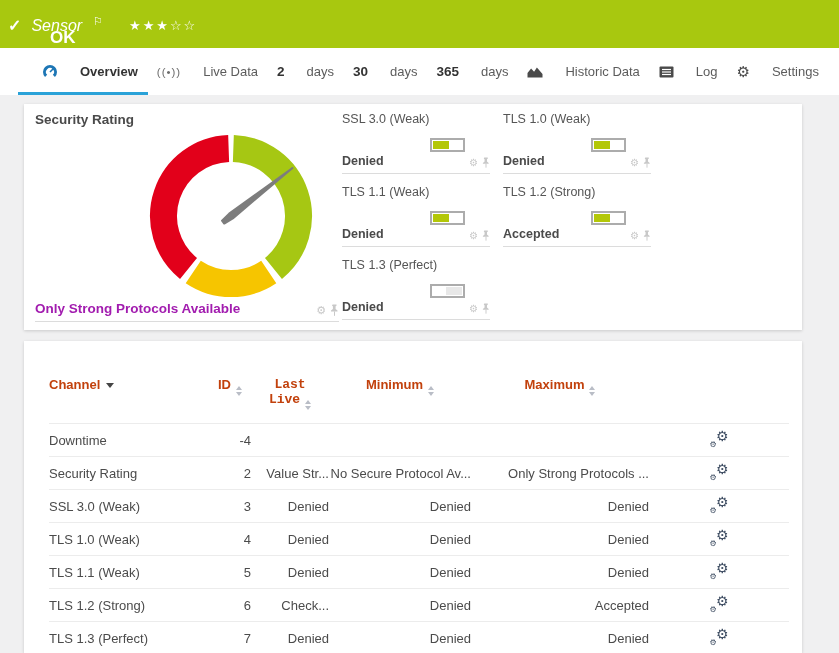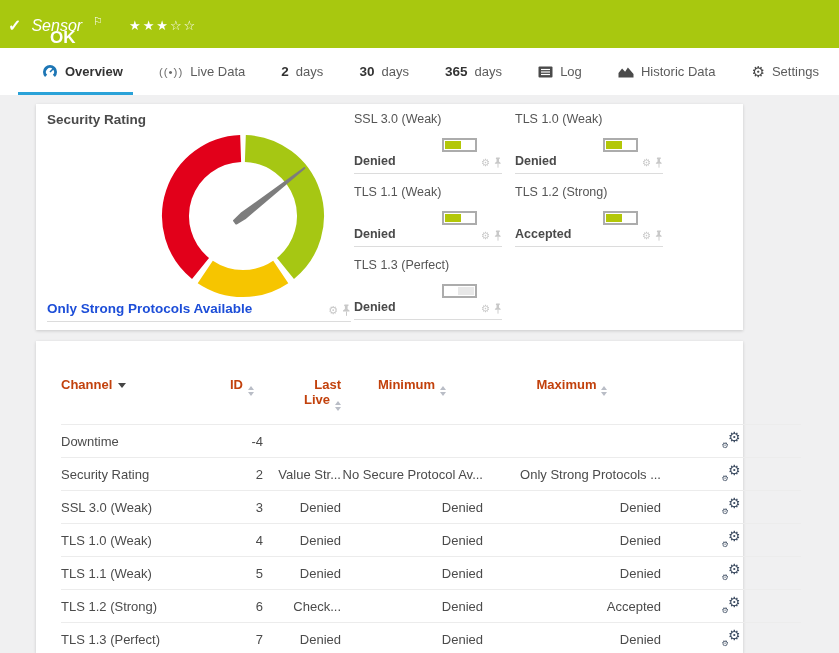--- a/index.html
+++ b/index.html
@@ -24,51 +24,51 @@
   .stars { font-size:13px; margin-left:26px; letter-spacing:2px; position:relative; top:-1px;}
   .statusline { position:absolute; left:50px; top:28px; font-size:17px; font-weight:bold; }
 
   
   .tabbar {
     position:absolute; left:0; top:48px; width:839px; height:47px;
     background:#fff; display:flex; align-items:stretch;
     justify-content:space-between; padding:0 16px 0 38px;
   }
   .tab {
-    display:flex; align-items:center; gap:7px; position:relative;
+    display:flex; align-items:center; gap:22px; position:relative;
     font-size:13px; color:#5c5c5c; cursor:pointer; padding:0 4px;
     text-decoration:none;
   }
   .tab .num { font-weight:bold; color:#333; font-size:13.5px; }
   .tab.active { color:#333; font-weight:bold; }
   .tab.active::after {
     content:""; position:absolute; left:-20px; right:-6px; bottom:0; height:3px;
     background:#2aa2d8;
   }
   .tab svg, .tab .glyph { flex:0 0 auto; }
   .glyph-gear { font-size:15px; color:#4a4a4a; }
   .glyph-live { font-size:11.5px; color:#6d6d6d; letter-spacing:1px; }
 
   
   .panel {
-    position:absolute; left:36px; width:707px; background:#fff;
+    position:absolute; left:24px; width:778px; background:#fff;
     box-shadow:0 1px 3px rgba(0,0,0,.16);
   }
   .panel1 { top:104px; height:226px; }
   .panel2 { top:341px; height:312px; }
 
   
   .sec-title { position:absolute; left:11px; top:8px; font-size:13.5px; font-weight:bold; color:#4a4a4a; }
   #gauge-svg { position:absolute; left:122px; top:27px; }
   .gauge-foot {
     position:absolute; left:11px; top:192px; width:304px; height:26px;
     display:flex; align-items:flex-end; padding-bottom:5px;
     border-bottom:1px solid #dcdcdc;
   }
-  .gauge-foot .vlabel { font-size:13.5px; font-weight:bold; color:#1d4ed8; flex:1; }
+  .gauge-foot .vlabel { font-size:13.5px; font-weight:bold; color:#a21caf; flex:1; }
   .mini-icons { display:flex; align-items:center; gap:4px; color:#c8c8c8; }
   .mini-icons .gear-sm { font-size:11px; line-height:11px; cursor:pointer; }
   .mini-icons svg { cursor:pointer; }
 
   
   .tiles {
     position:absolute; left:318px; top:8px; width:322px;
     display:grid; grid-template-columns:148px 148px; column-gap:13px;
     grid-auto-rows:73px;
   }
@@ -90,21 +90,21 @@
   .chan-table { border-collapse:collapse; table-layout:fixed; margin:36px 0 0 25px; width:740px; }
   .chan-table col.c-channel{width:160px} .chan-table col.c-id{width:42px}
   .chan-table col.c-last{width:78px}   .chan-table col.c-min{width:142px}
   .chan-table col.c-max{width:178px}   .chan-table col.c-edit{width:140px}
   .chan-table th {
     font-size:13px; color:#c2410c; font-weight:bold; padding-bottom:14px;
     vertical-align:top; cursor:pointer; white-space:nowrap;
   }
   .chan-table th.left{ text-align:left; }
   .chan-table th.right{ text-align:center; }
-  .chan-table th.center{ text-align:right; }
+  .chan-table th.center{ text-align:center;font-family:Liberation Mono, monospace; }
   .chan-table td {
     font-size:13px; color:#4b4b4b; height:33px; border-top:1px solid #ececec;
     white-space:nowrap; overflow:hidden;
   }
   .td-right{ text-align:right; } .td-center{ text-align:center; }
   .caret-down {
     display:inline-block; width:0; height:0; margin-left:6px; position:relative; top:-1px;
     border-left:4px solid transparent; border-right:4px solid transparent;
     border-top:5px solid #454545;
   }
@@ -147,33 +147,33 @@
   </a>
   <a class="tab">
     <span class="num">30</span>
     <span>days</span>
   </a>
   <a class="tab">
     <span class="num">365</span>
     <span>days</span>
   </a>
   <a class="tab">
+    <svg width="16" height="13" viewBox="0 0 16 13">
+      <path d="M0.5 12.5 v-4.5 l3.6-4.5 3 3.2 2.8-4.2 5.6 6.5 v3.5 z" fill="#4a4a4a"></path>
+    </svg>
+    <span>Historic Data</span>
+  </a>
+  <a class="tab">
     <svg width="15" height="12" viewBox="0 0 15 12">
       <rect x="0.5" y="0.5" width="14" height="11" rx="1" fill="#4a4a4a"></rect>
       <line x1="3" y1="3.5" x2="12" y2="3.5" stroke="#fff" stroke-width="1.2"></line>
       <line x1="3" y1="6" x2="12" y2="6" stroke="#fff" stroke-width="1.2"></line>
       <line x1="3" y1="8.5" x2="12" y2="8.5" stroke="#fff" stroke-width="1.2"></line>
     </svg>
     <span>Log</span>
-  </a>
-  <a class="tab">
-    <svg width="16" height="13" viewBox="0 0 16 13">
-      <path d="M0.5 12.5 v-4.5 l3.6-4.5 3 3.2 2.8-4.2 5.6 6.5 v3.5 z" fill="#4a4a4a"></path>
-    </svg>
-    <span>Historic Data</span>
   </a>
   <a class="tab">
     <span class="glyph glyph-gear">⚙</span>
     <span>Settings</span>
   </a>
 </div>
 
 <div class="panel panel1">
 
   <div class="sec-title">Security Rating</div>

